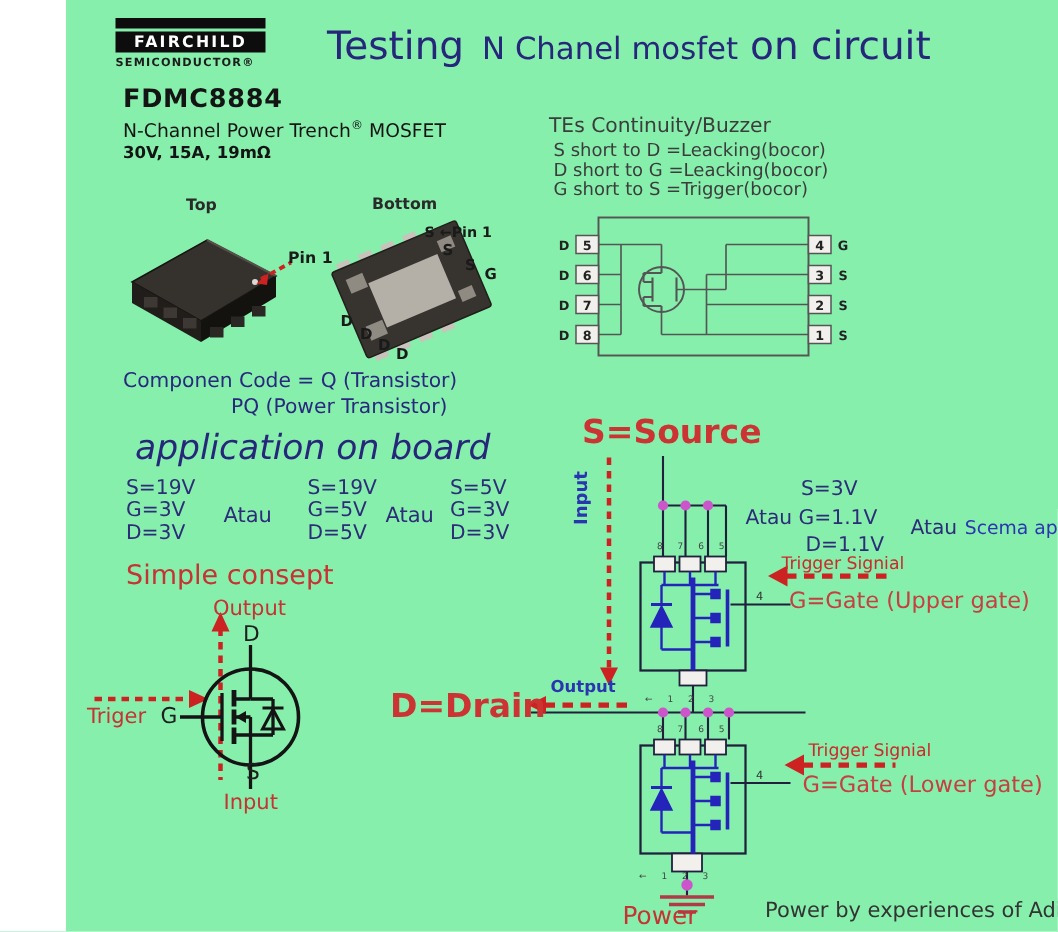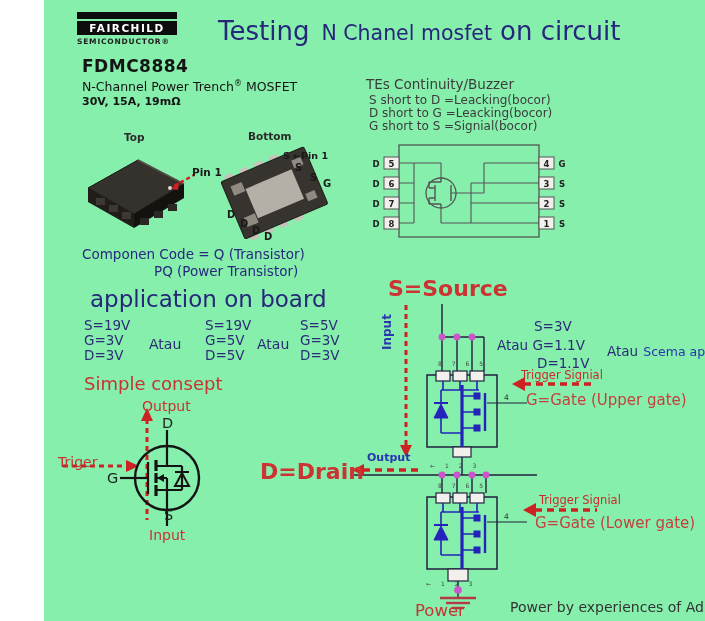--- a/index.html
+++ b/index.html
@@ -16,21 +16,21 @@
   .title .t2{font-size:20.5px;margin:0 8px 0 12px;}
   .partnum{left:38px;top:56px;font-size:17px;font-weight:bold;color:#141414;letter-spacing:0.5px;}
   .family{left:38px;top:79px;font-size:12.5px;font-weight:normal;color:#141414;}
   .family sup{font-size:8px;}
   .ratings{left:38px;top:95px;font-size:11px;font-weight:bold;color:#141414;text-align:right;}
   .cont-h{left:322px;top:76px;font-size:13.5px;color:#3c3c3c;}
   .cont-l{font-size:12px;color:#3c3c3c;}
   .pkg-cap{font-size:10.5px;font-weight:bold;color:#2a2a2a;}
   .pkg-lab{font-size:10px;font-weight:bold;color:#1a1a1a;}
   .code{font-size:13.5px;color:#28287e;}
-  .app-h{left:46px;top:286px;font-size:23px;color:#26267a;}
+  .app-h{left:46px;top:286px;font-size:23px;color:#26267a;font-style:italic;}
   .vcol{font-size:13.5px;color:#2c2c78;line-height:15px;}
   .atau{font-size:14px;color:#2c2c78;}
   .sc-h{left:40px;top:373px;font-size:18px;color:#c53333;}
   .c-red{font-size:14px;color:#c53333;}
   .c-dark{font-size:14.5px;color:#1f1f1f;}
   .src{left:344px;top:276px;font-size:22px;color:#cc3333;font-weight:bold;}
   .drn{left:216px;top:459px;font-size:22px;color:#cc3333;font-weight:bold;}
   .io-blue{font-size:11px;font-weight:bold;color:#2a35b0;}
   .volt{font-size:13.5px;color:#2c2c78;}
   .trig{font-size:11.5px;color:#cc2a2a;}
@@ -56,21 +56,21 @@
 
   <div class="abs partnum">FDMC8884</div>
   <div class="abs family">
     <span>N-Channel Power Trench</span><sup>®</sup><span> MOSFET</span>
   </div>
   <div class="abs ratings">30V, 15A, 19mΩ</div>
 
   <div class="abs cont-h">TEs Continuity/Buzzer</div>
   <div class="abs cont-l" style="left:325px;top:93px;">S short to D =Leacking(bocor)</div>
   <div class="abs cont-l" style="left:325px;top:106px;">D short to G =Leacking(bocor)</div>
-  <div class="abs cont-l" style="left:325px;top:119px;">G short to S =Signial(bocor)</div>
+  <div class="abs cont-l" style="left:325px;top:119px;">G short to S =Trigger(bocor)</div>
 
   <div class="abs pkg-cap" style="left:80px;top:131px;">Top</div>
   <svg class="abs" style="left:34px;top:148px;" width="118" height="92">
     <polygon points="10,40 60,12 106,36 56,66" fill="#35312d" stroke="#161412" stroke-width="1"></polygon>
     <line x1="60" y1="12" x2="106" y2="36" stroke="#55504a" stroke-width="1.5"></line>
     <polygon points="10,40 56,66 56,80 10,54" fill="#201d1a"></polygon>
     <polygon points="56,66 106,36 106,50 56,80" fill="#14120f"></polygon>
     <rect x="18" y="50" width="9" height="7" fill="#3d3833"></rect>
     <rect x="31" y="57" width="9" height="7" fill="#3d3833"></rect>
     <rect x="44" y="64" width="9" height="7" fill="#3d3833"></rect>
@@ -194,21 +194,21 @@
       <path d="M118,133 V97 M107,97 H118"></path>
       <path d="M107,85 H118 M118,85 V97"></path>
       <path d="M118,73 H133 M133,73 V97 M118,97 H133"></path>
     </g>
     <polygon points="115,81 115,89 108,85" fill="#141414"></polygon>
     <polygon points="126,93 140,93 133,80" fill="none" stroke="#141414" stroke-width="2"></polygon>
     <line x1="126" y1="79" x2="140" y2="79" stroke="#141414" stroke-width="2"></line>
   </svg>
   <div class="abs c-red" style="left:98px;top:398px;">Output</div>
   <div class="abs c-dark" style="left:118px;top:415px;">D</div>
-  <div class="abs c-red" style="left:14px;top:454px;">Triger</div>
+  <div class="abs c-red" style="left:14px;top:470px;">Triger</div>
   <div class="abs c-dark" style="left:63px;top:470px;">G</div>
   <div class="abs c-dark" style="left:120px;top:507px;">S</div>
   <div class="abs c-red" style="left:105px;top:527px;">Input</div>
 
   <svg class="abs" style="left:300px;top:268px;" width="405" height="353">
 
     <line x1="62" y1="37" x2="62" y2="177" stroke="#cc2222" stroke-width="3" stroke-dasharray="5 4"></line>
     <polygon points="56,177 68,177 62,189" fill="#cc2222"></polygon>
 
     <g stroke="#20203c" stroke-width="1.4" fill="none">

